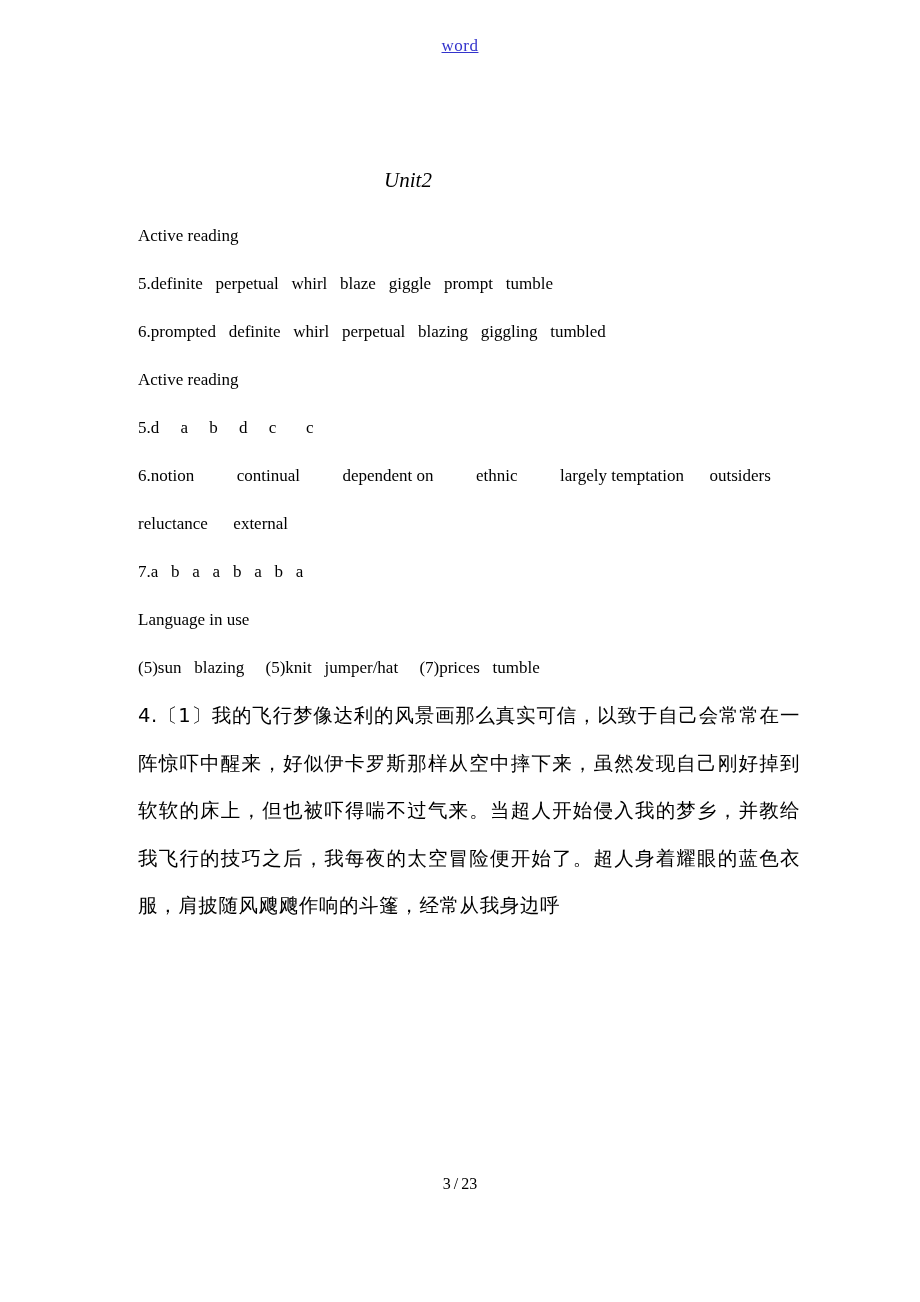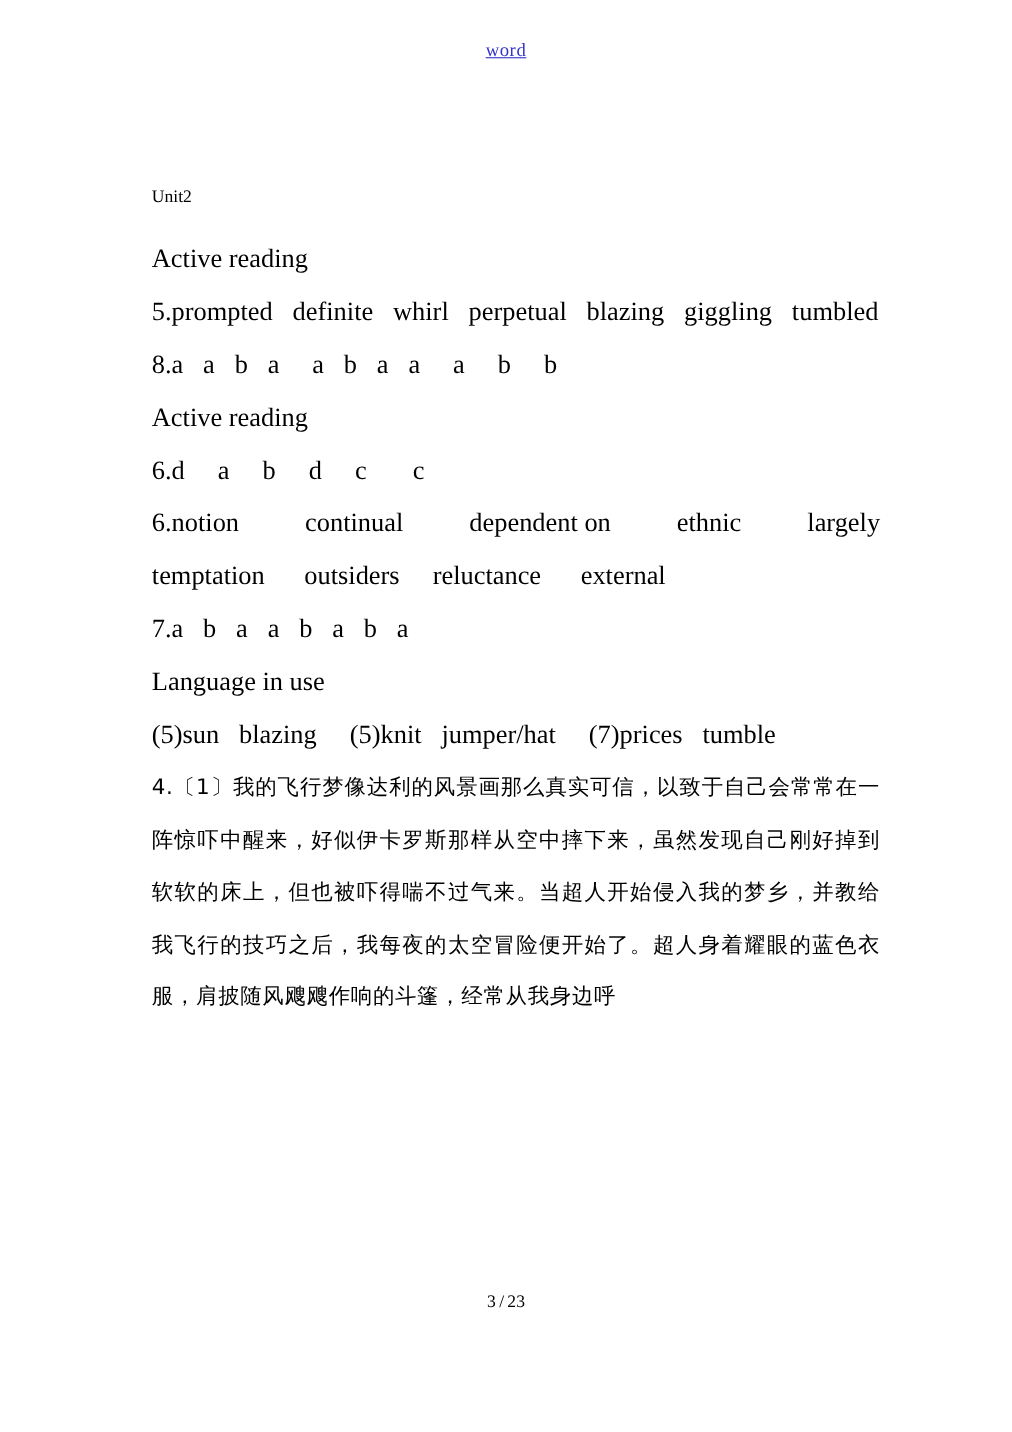--- a/index.html
+++ b/index.html
@@ -42,29 +42,30 @@
 
   
   .doc-body {
     position: absolute;
     top: 166px;
     left: 138px;
     width: 700px;
   }
 
   .doc-title {
-    text-align: left;
-    font-size: 16px;
+    text-align: center;
+    font-size: 21px;
     line-height: 28px;
     margin: 0 0 18px 0;
     padding-right: 160px;
+    font-style: italic;
   }
 
   .para {
-    font-size: 24px;
+    font-size: 17px;
     line-height: 48px;
     margin: 0;
     white-space: pre-wrap;
     word-break: normal;
   }
 
   .para.cjk {
     font-family: "DejaVu Sans", "Liberation Sans", sans-serif;
     font-size: 19.5px;
     line-height: 47.5px;
@@ -96,25 +97,25 @@
 
   <div class="header">
     <span class="header-link">word</span>
   </div>
 
   <div class="doc-body">
 
     <div class="doc-title">Unit2</div>
 
     <p class="para">Active reading</p>
-    <p class="para">5.prompted   definite   whirl   perpetual   blazing   giggling   tumbled</p>
-    <p class="para">8.a   a   b   a     a   b   a   a     a     b     b</p>
+    <p class="para">5.definite   perpetual   whirl   blaze   giggle   prompt   tumble</p>
+    <p class="para">6.prompted   definite   whirl   perpetual   blazing   giggling   tumbled</p>
 
     <p class="para">Active reading</p>
-    <p class="para">6.d     a     b     d     c       c</p>
+    <p class="para">5.d     a     b     d     c       c</p>
     <p class="para">6.notion          continual          dependent on          ethnic          largely temptation      outsiders     reluctance      external</p>
     <p class="para">7.a   b   a   a   b   a   b   a</p>
 
     <p class="para">Language in use</p>
     <p class="para">(5)sun   blazing     (5)knit   jumper/hat     (7)prices   tumble</p>
     <p class="para cjk cjk-wrap">4.〔1〕我的飞行梦像达利的风景画那么真实可信，以致于自己会常常在一阵惊吓中醒来，好似伊卡罗斯那样从空中摔下来，虽然发现自己刚好掉到软软的床上，但也被吓得喘不过气来。当超人开始侵入我的梦乡，并教给我飞行的技巧之后，我每夜的太空冒险便开始了。超人身着耀眼的蓝色衣服，肩披随风飕飕作响的斗篷，经常从我身边呼</p>
 
   </div>
 
   <div class="footer">

